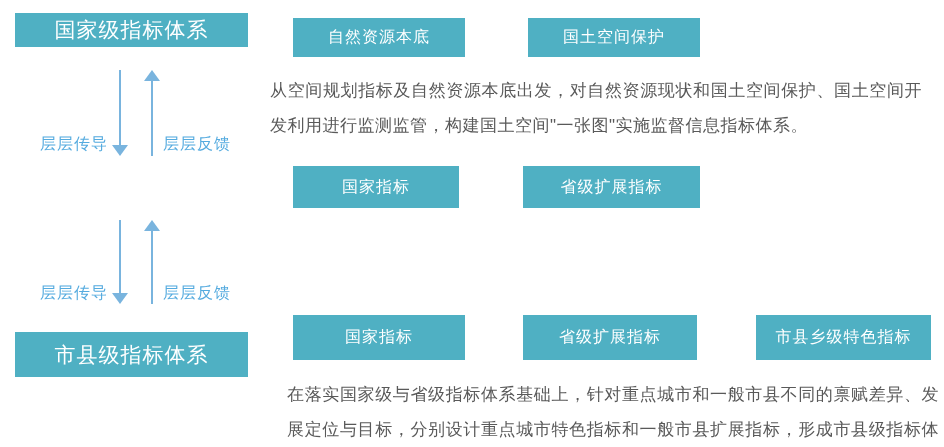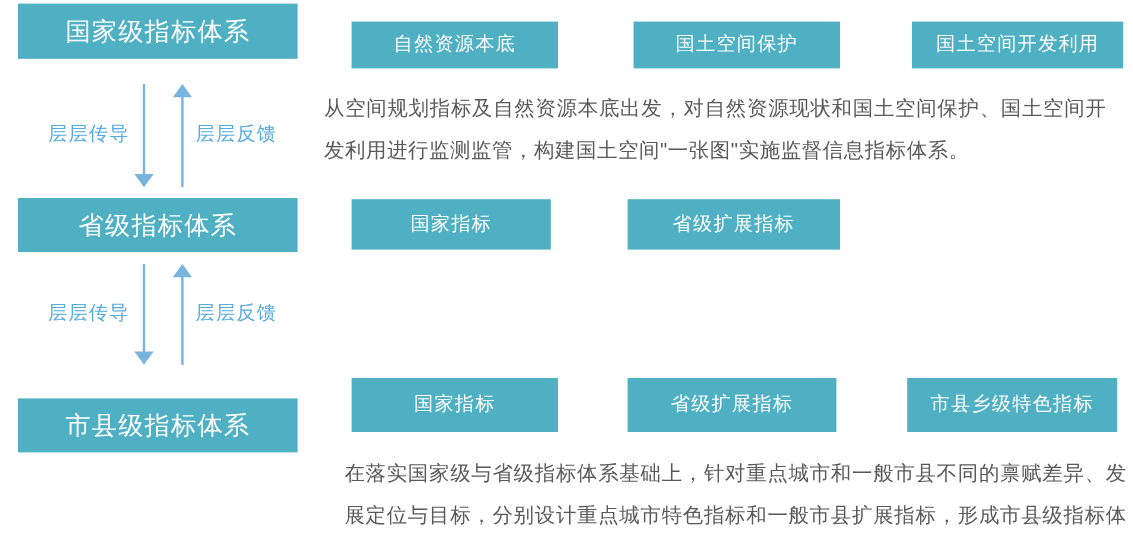--- a/index.html
+++ b/index.html
@@ -68,50 +68,49 @@
     border-left: 8px solid transparent;
     border-right: 8px solid transparent;
     border-bottom: 11px solid #79B4DE;
   }
   .alabel {
     position: absolute;
     font-size: 16px;
     color: #55ABDF;
     letter-spacing: 1px;
     white-space: nowrap;
+    margin-top: 32px;
   }
 </style>
 </head>
 <body>
 
 <div class="stage">
 
-  <div class="lvl" style="top:3px;height:46px">国家级指标体系</div>
+  <div class="lvl" style="top:13px;height:34px">国家级指标体系</div>
 
   <div class="vline" style="left:119px;top:70px;height:76px"></div>
   <div class="head-down" style="left:112px;top:145px"></div>
   <div class="head-up" style="left:144px;top:70px"></div>
   <div class="vline" style="left:151px;top:80px;height:76px"></div>
   <div class="alabel" style="left:40px;top:102px">层层传导</div>
   <div class="alabel" style="left:163px;top:102px">层层反馈</div>
 
-  <div class="lvl" style="top:165px;height:45px">省级指标体系</div>
 
   <div class="vline" style="left:119px;top:220px;height:74px"></div>
   <div class="head-down" style="left:112px;top:293px"></div>
   <div class="head-up" style="left:144px;top:220px"></div>
   <div class="vline" style="left:151px;top:230px;height:74px"></div>
   <div class="alabel" style="left:40px;top:251px">层层传导</div>
   <div class="alabel" style="left:163px;top:251px">层层反馈</div>
 
   <div class="lvl" style="top:332px;height:45px">市县级指标体系</div>
 
   <div class="tag" style="left:293px;top:18px;width:172px;height:39px">自然资源本底</div>
   <div class="tag" style="left:528px;top:18px;width:172px;height:39px">国土空间保护</div>
-  <div class="tag" style="left:760px;top:18px;width:176px;height:39px">国土空间开发利用</div>
   <p class="desc" style="left:270px;top:73px;width:652px">从空间规划指标及自然资源本底出发，对自然资源现状和国土空间保护、国土空间开发利用进行监测监管，构建国土空间"一张图"实施监督信息指标体系。</p>
 
   <div class="tag" style="left:293px;top:166px;width:166px;height:42px">国家指标</div>
   <div class="tag" style="left:523px;top:166px;width:177px;height:42px">省级扩展指标</div>
 
   <div class="tag" style="left:293px;top:315px;width:172px;height:45px">国家指标</div>
   <div class="tag" style="left:523px;top:315px;width:174px;height:45px">省级扩展指标</div>
   <div class="tag" style="left:756px;top:315px;width:175px;height:45px">市县乡级特色指标</div>
   <p class="desc" style="left:287px;top:377px;width:652px">在落实国家级与省级指标体系基础上，针对重点城市和一般市县不同的禀赋差异、发展定位与目标，分别设计重点城市特色指标和一般市县扩展指标，形成市县级指标体系。</p>
 

